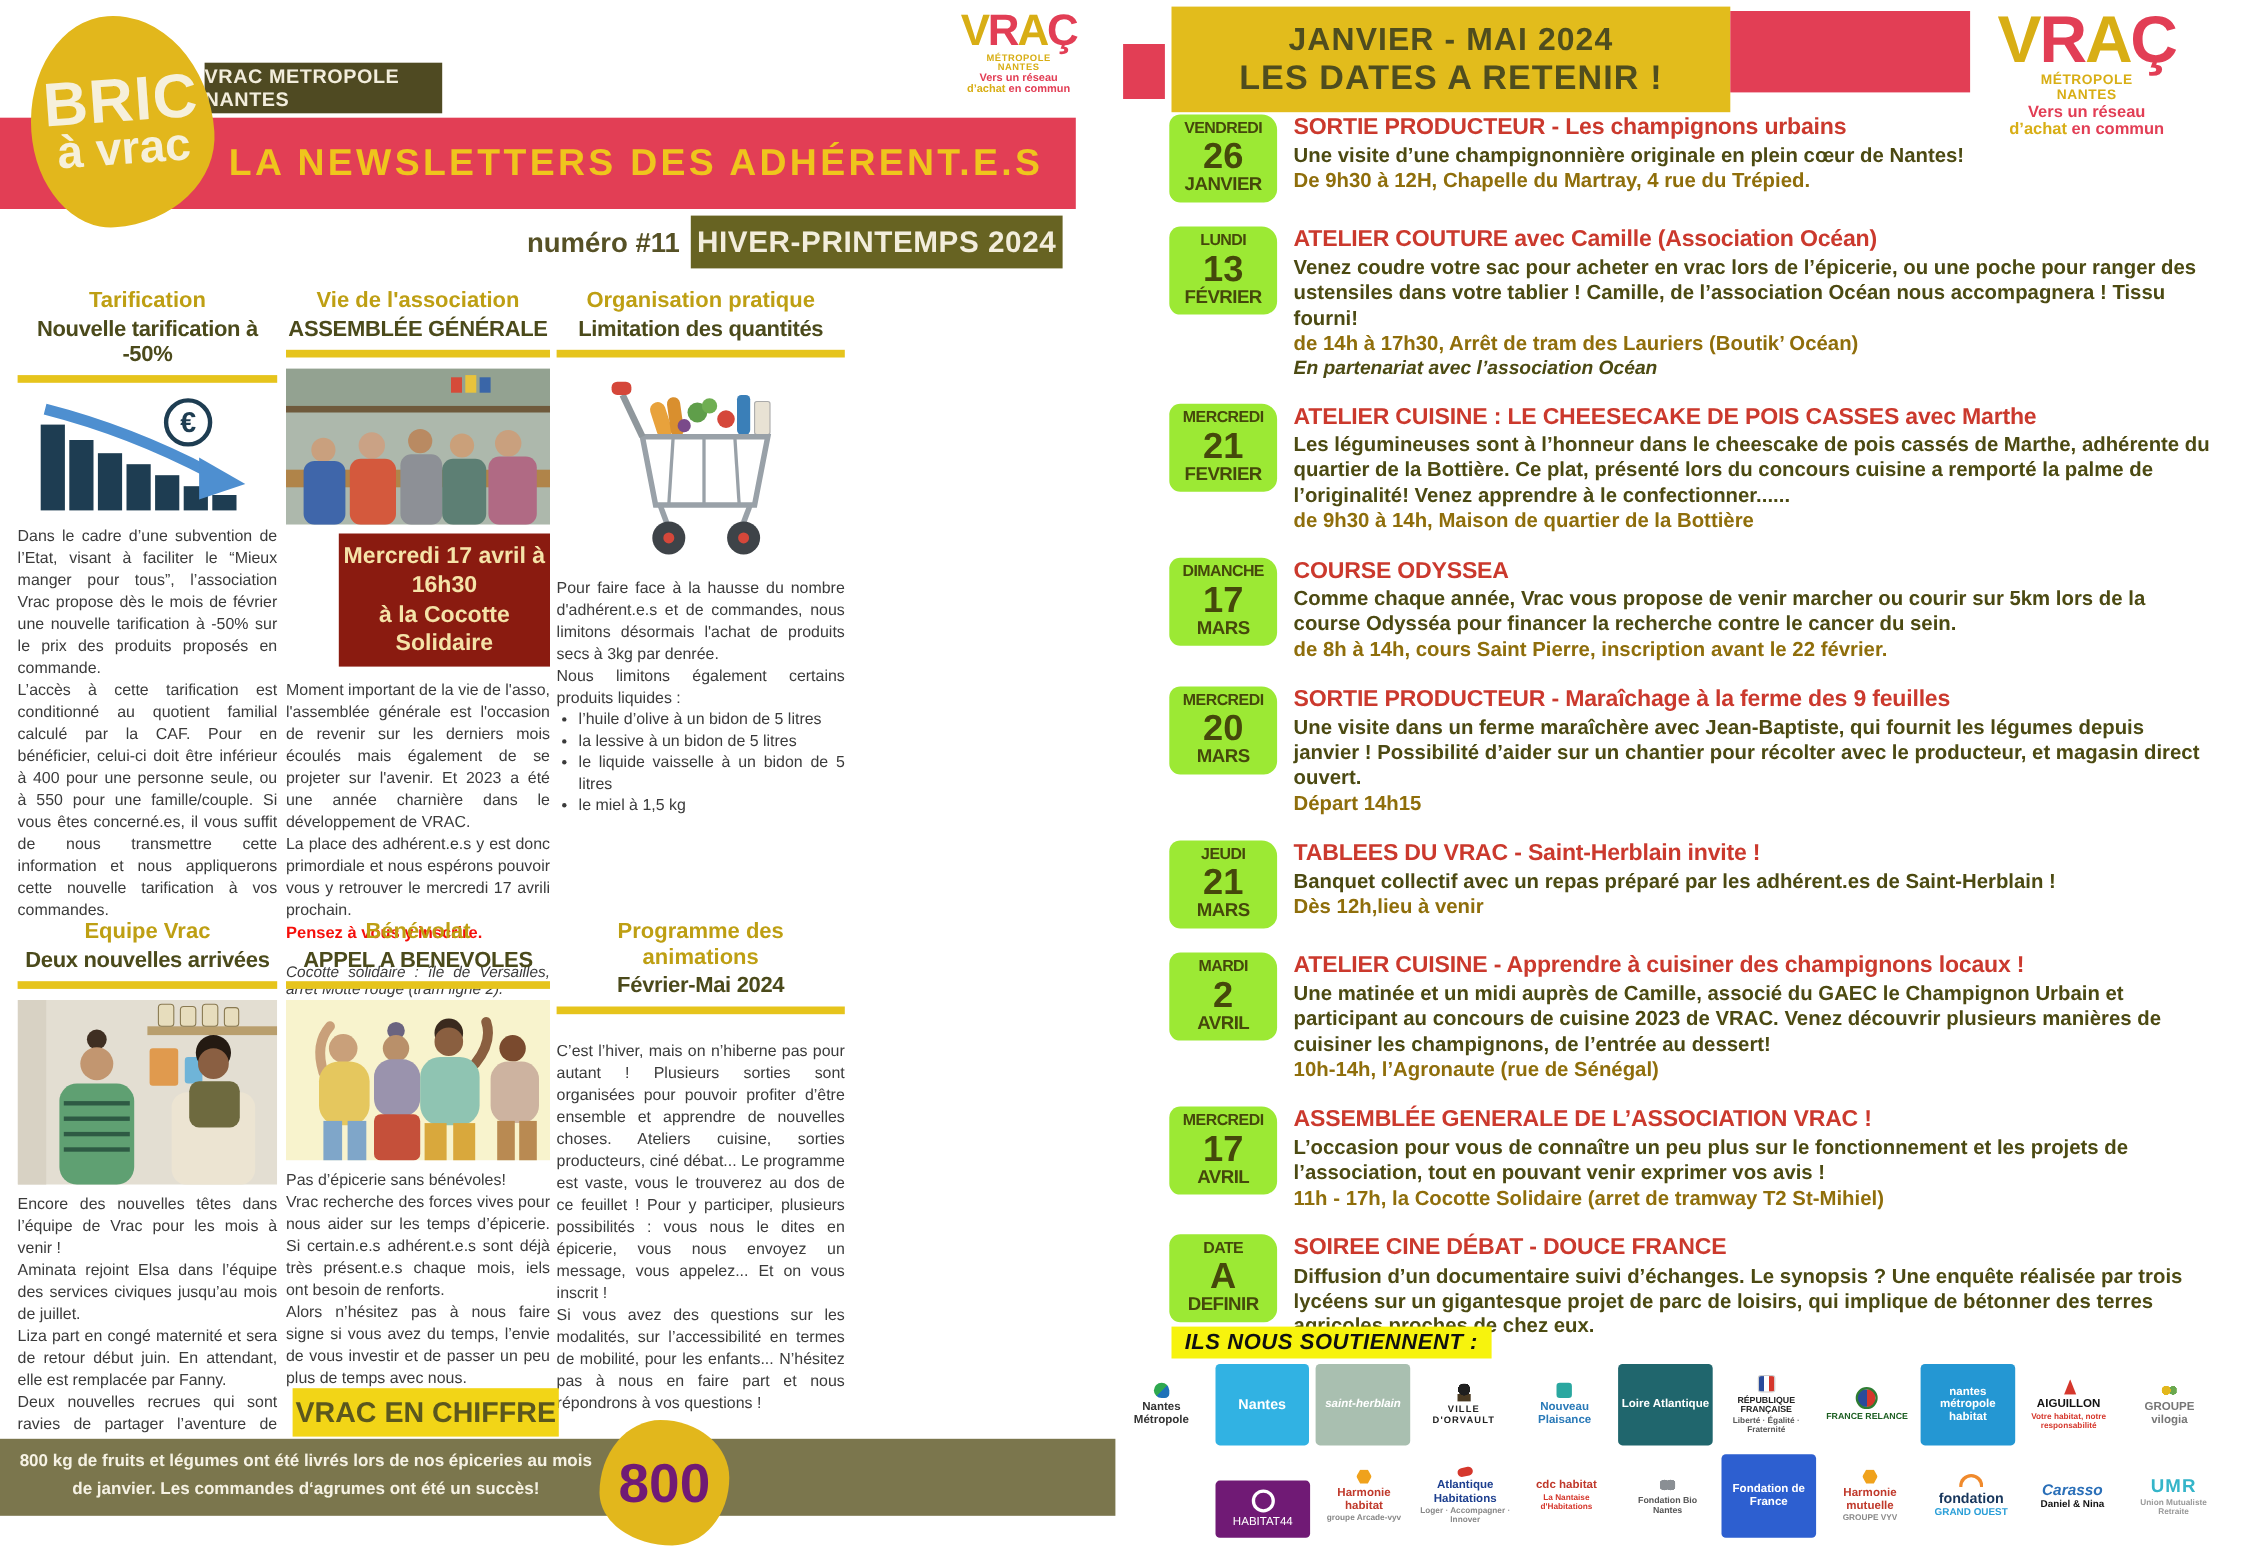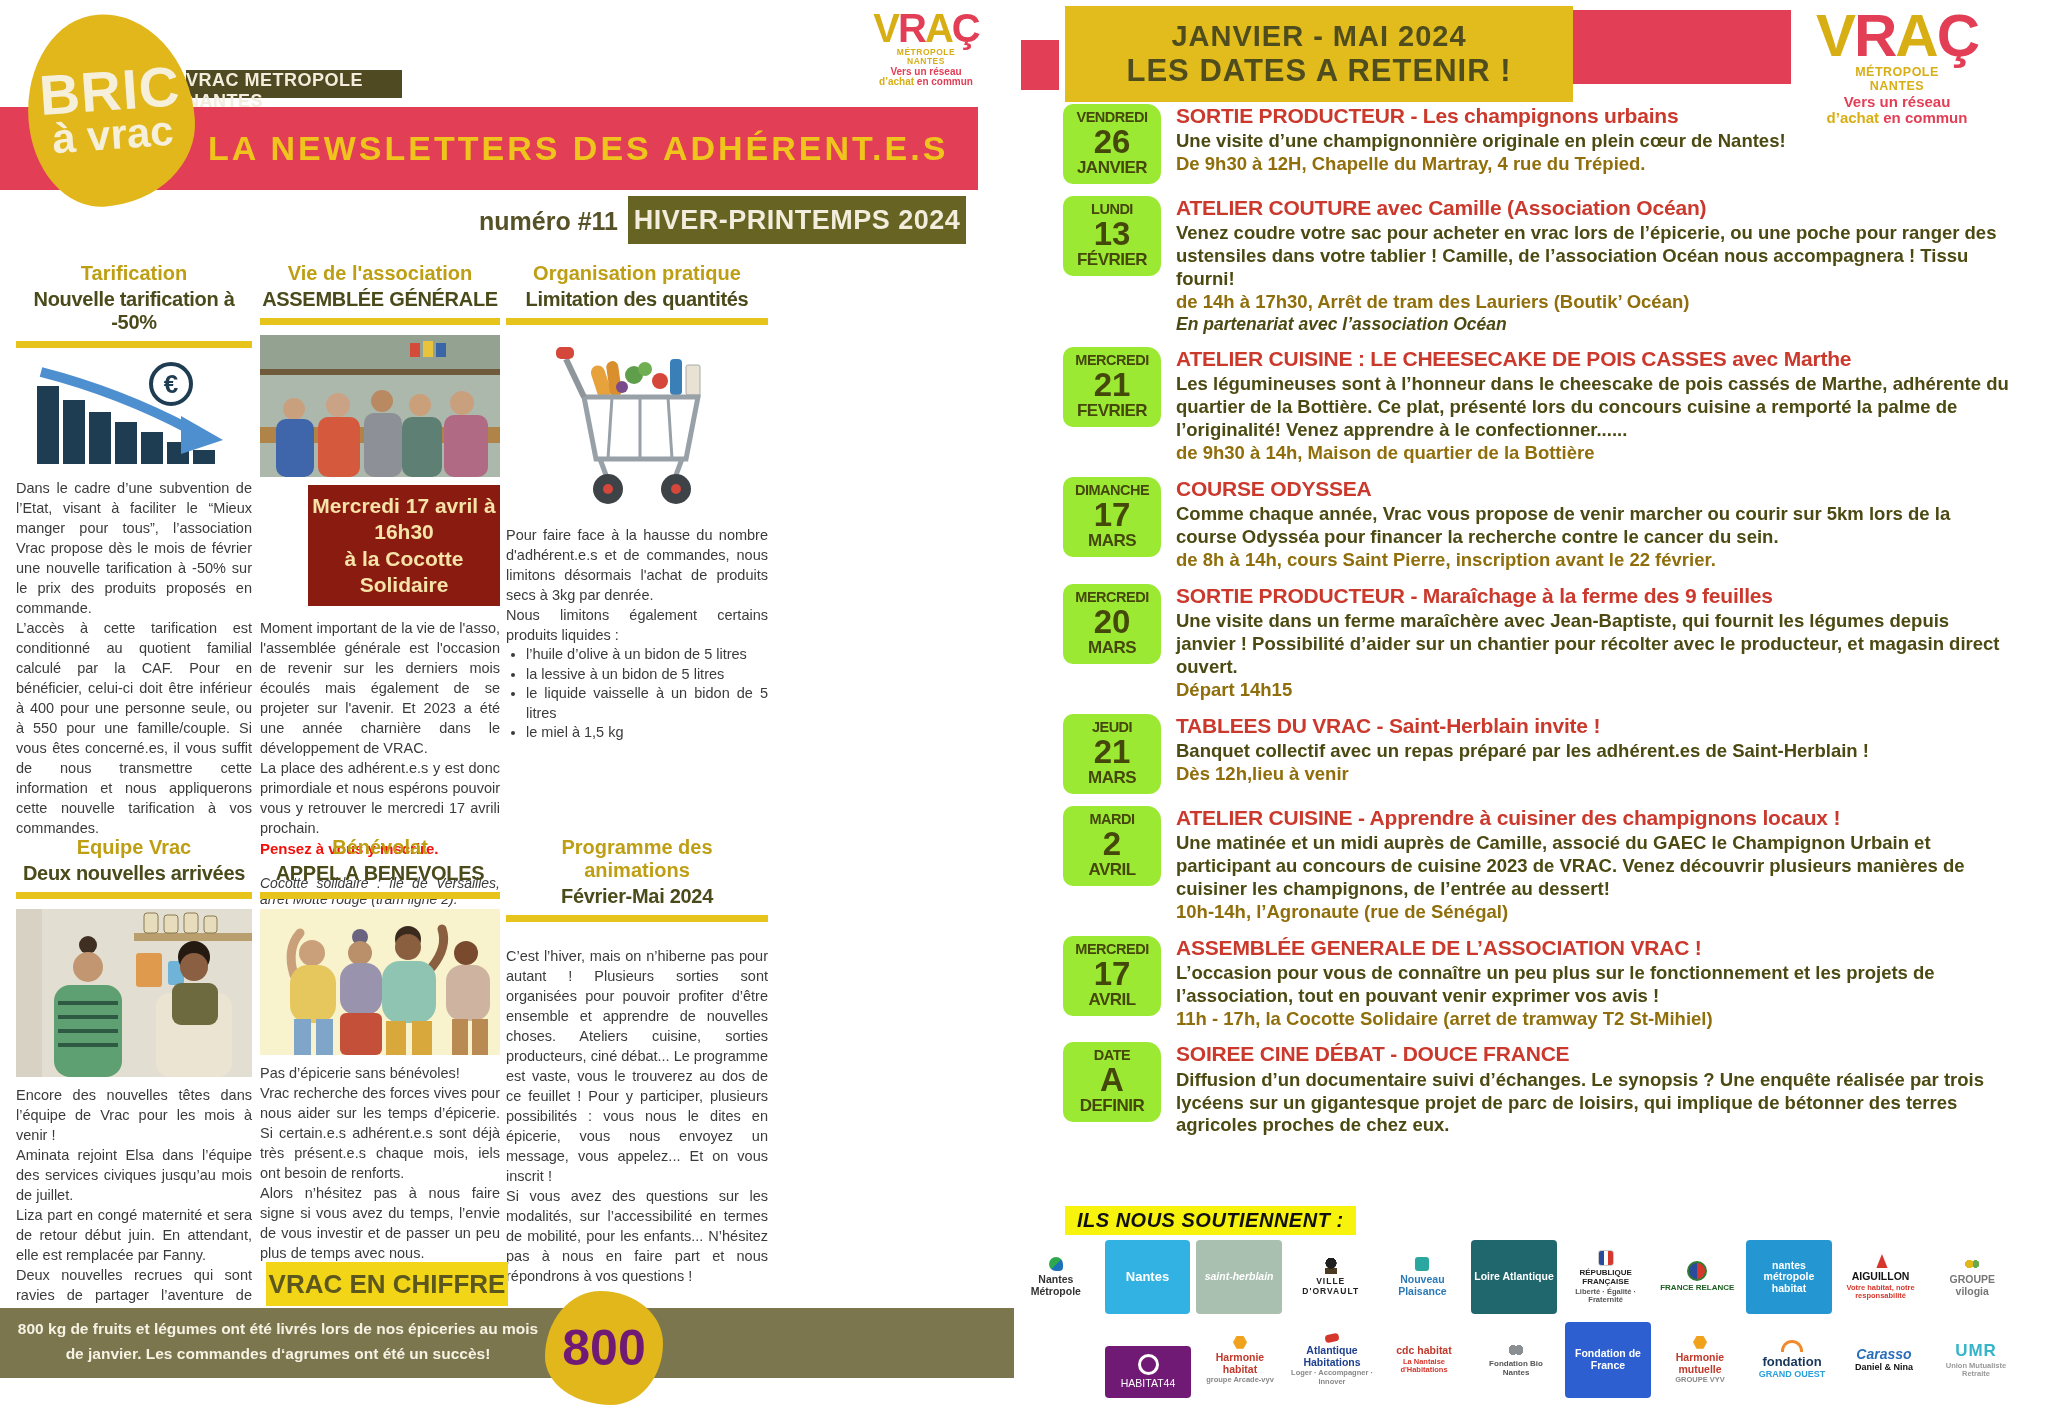--- a/index.html
+++ b/index.html
@@ -7,22 +7,22 @@
           font-family:"Liberation Sans",sans-serif;color:#3b3b3b;}
   .page{position:absolute;top:0;width:1024px;height:1410px;background:#fff;}
   .page-l{left:0;} .page-r{left:999px;}
 
   
   .blob{position:absolute;left:28px;top:14px;width:166px;height:192px;background:#E2B71C;
         border-radius:46% 54% 58% 42% / 52% 58% 42% 48%;transform:rotate(-4deg);z-index:3;
         display:flex;flex-direction:column;align-items:center;justify-content:center;}
   .blob .b1{font-size:56px;font-weight:900;color:#F6F0DB;letter-spacing:1px;line-height:.9;}
   .blob .b2{font-size:42px;font-weight:900;color:#F6F0DB;line-height:.9;}
-  .org-banner{position:absolute;left:186px;top:70px;width:216px;height:28px;background:#4F4A22;
-        display:flex;justify-content:center;z-index:2;}
+  .org-banner{position:absolute;left:186px;top:57px;width:216px;height:46px;background:#4F4A22;
+        display:flex;align-items:center;justify-content:center;z-index:2;}
   .org-banner span{color:#F2EDDC;font-weight:800;font-size:18px;letter-spacing:.5px;}
   .pink-banner{position:absolute;left:0;top:107px;width:978px;height:83px;background:#E23E55;z-index:1;
         display:flex;align-items:center;}
   .pink-banner span{margin-left:208px;color:#EFC51D;font-weight:900;font-size:34px;letter-spacing:3px;}
   .issue{position:absolute;left:400px;top:198px;width:218px;height:46px;display:flex;align-items:center;justify-content:flex-end;
         color:#565126;font-weight:800;font-size:25px;}
   .season{position:absolute;left:628px;top:196px;width:338px;height:48px;background:#676322;
         display:flex;align-items:center;justify-content:center;}
   .season span{color:#F2EDDC;font-weight:800;font-size:27px;letter-spacing:.5px;}
 
@@ -74,21 +74,21 @@
 
   
   .r-pink-sq{position:absolute;left:22px;top:40px;width:38px;height:50px;background:#E23E55;}
   .r-banner{position:absolute;left:66px;top:6px;width:508px;height:96px;background:#E2BC1C;
         display:flex;flex-direction:column;align-items:center;justify-content:center;}
   .r-banner .h1{color:#4F4D1E;font-weight:900;font-size:29px;letter-spacing:1px;}
   .r-banner .h2{color:#4F4D1E;font-weight:900;font-size:31px;letter-spacing:1px;}
   .r-pink-band{position:absolute;left:574px;top:10px;width:218px;height:74px;background:#E23E55;}
 
   
-  .events{position:absolute;left:64px;top:104px;width:946px;display:flex;flex-direction:column;gap:12px;}
+  .events{position:absolute;left:64px;top:104px;width:946px;display:flex;flex-direction:column;gap:22px;}
   .event{display:flex;align-items:flex-start;}
   .edate{width:94px;flex:0 0 94px;background:#9CE934;border-radius:10px 14px 12px 10px;padding:5px 2px 6px;
         display:flex;flex-direction:column;align-items:center;text-align:center;color:#45480B;}
   .d-day{font-weight:800;font-size:14.5px;letter-spacing:-.5px;}
   .d-num{font-weight:900;font-size:33px;line-height:1;}
   .d-mon{font-weight:800;font-size:17px;letter-spacing:-.5px;}
   .ebody{flex:1;padding-left:15px;}
   .etitle{color:#CB392D;font-weight:900;font-size:21px;letter-spacing:-.2px;line-height:1.15;}
   .edesc{color:#4C4A12;font-weight:700;font-size:18.5px;line-height:1.24;margin-top:2px;}
   .einfo{color:#8F6E0B;font-weight:800;font-size:18.5px;line-height:1.24;}

